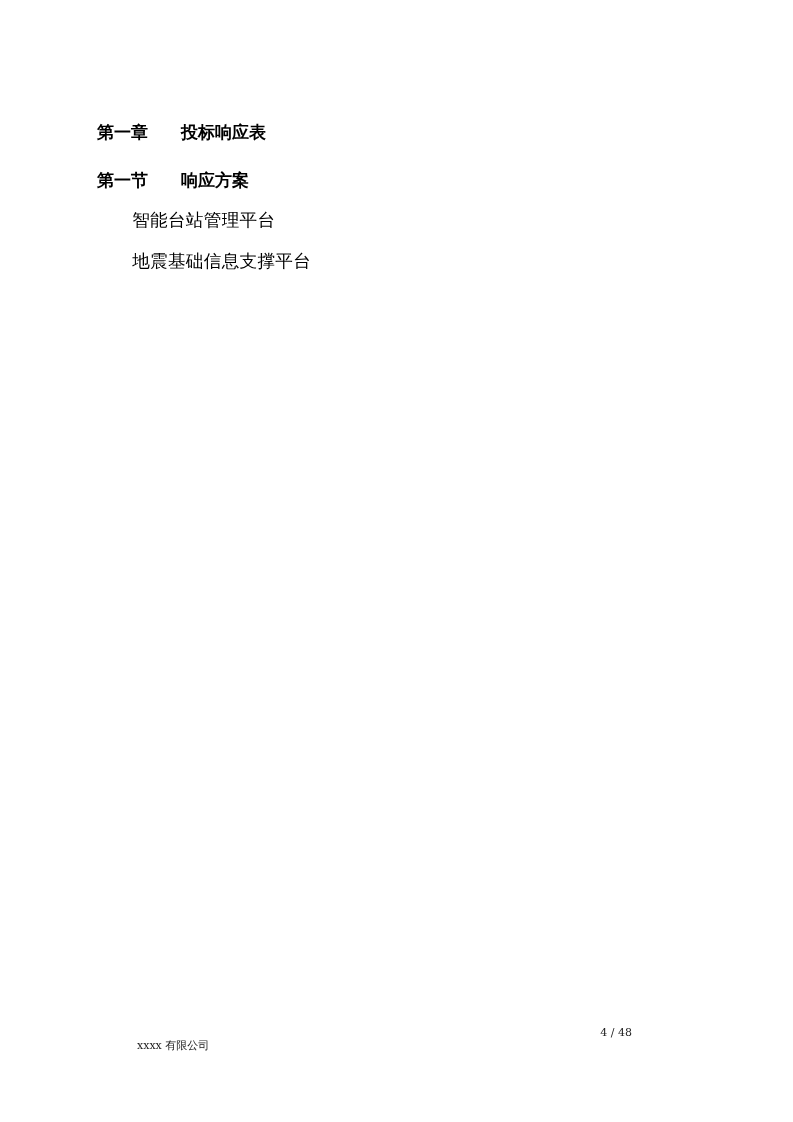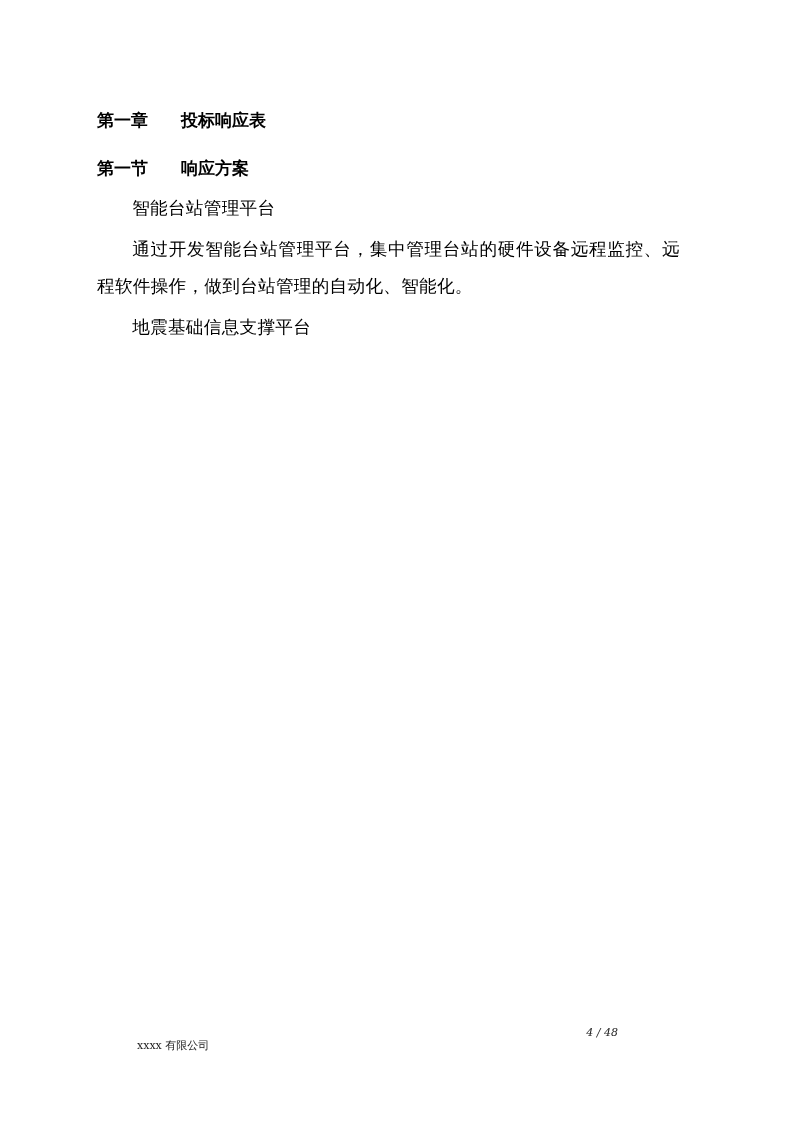--- a/index.html
+++ b/index.html
@@ -1,44 +1,43 @@
 <!DOCTYPE html>
 <html><head>
 <meta charset="utf-8">
 <style>
   html, body { margin: 0; padding: 0; background: #ffffff; }
   body { width: 793px; height: 1122px; position: relative; overflow: hidden;
          font-family: "DejaVu Serif", "Liberation Serif", serif; color: #000; }
   .page { position: absolute; left: 97px; top: 100px; width: 583px; }
   .heading { font-family: "DejaVu Sans", "Liberation Sans", sans-serif; font-weight: bold;
              font-size: 17px; line-height: 32px; height: 32px; margin: 0; white-space: nowrap; }
-  .h1 { margin-top: 4px; }
+  .h1 { margin-top: 16px; }
   .h2 { margin-top: 16px; }
   .heading .num { display: inline-block; width: 84px; }
   .para { font-size: 17.6px; line-height: 37px; margin: 0; text-indent: 2em;
           text-align: justify; text-justify: inter-ideograph; letter-spacing: 0.3px; }
   .sub { margin-top: 6px; }
   .p-first { margin-top: 4px; }
   .footer { position: absolute; left: 137px; top: 1026px; width: 498px;
             font-family: "DejaVu Serif", "Liberation Serif", serif; font-size: 11px; color: #222; }
   .footer .left { position: absolute; left: 0; top: 12px; }
-  .footer .right { position: absolute; right: 17px; top: 0; font-style: italic; }
+  .footer .right { position: absolute; right: 3px; top: 0; }
 </style>
 </head>
 <body>
 
 <div class="page">
   <h1 class="heading h1">
     <span class="num">第一章</span><span>投标响应表</span>
   </h1>
   <h2 class="heading h2">
     <span class="num">第一节</span><span>响应方案</span>
   </h2>
 
   <p class="para sub">智能台站管理平台</p>
-  <p class="para p-first">通过开发智能台站管理平台，集中管理台站的硬件设备远程监控、远程软件操作，做到台站管理的自动化、智能化。</p>
   <p class="para p-first">地震基础信息支撑平台</p>
 </div>
 
 <div class="footer">
   <span class="left">xxxx 有限公司</span>
   <span class="right"><span>4</span> <span>/</span> <span>48</span></span>
 </div>
 
 </body></html>

